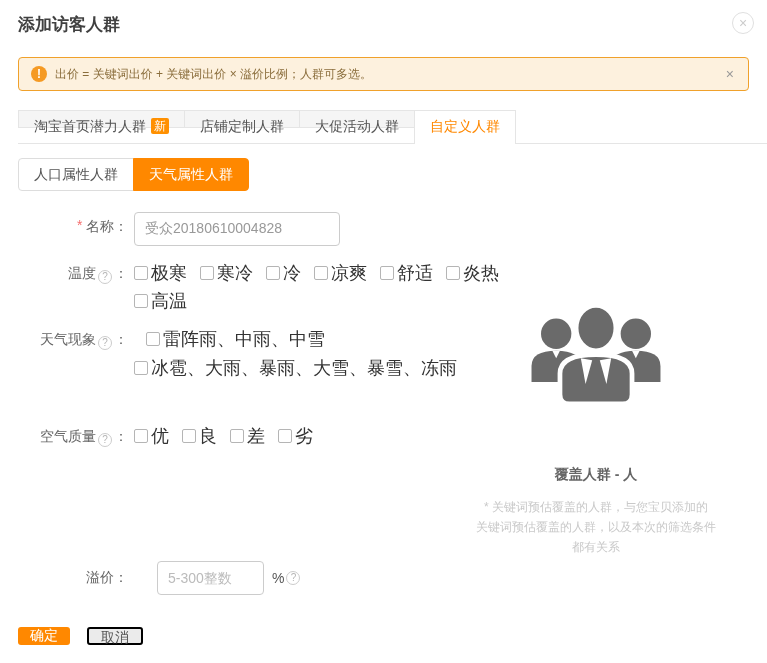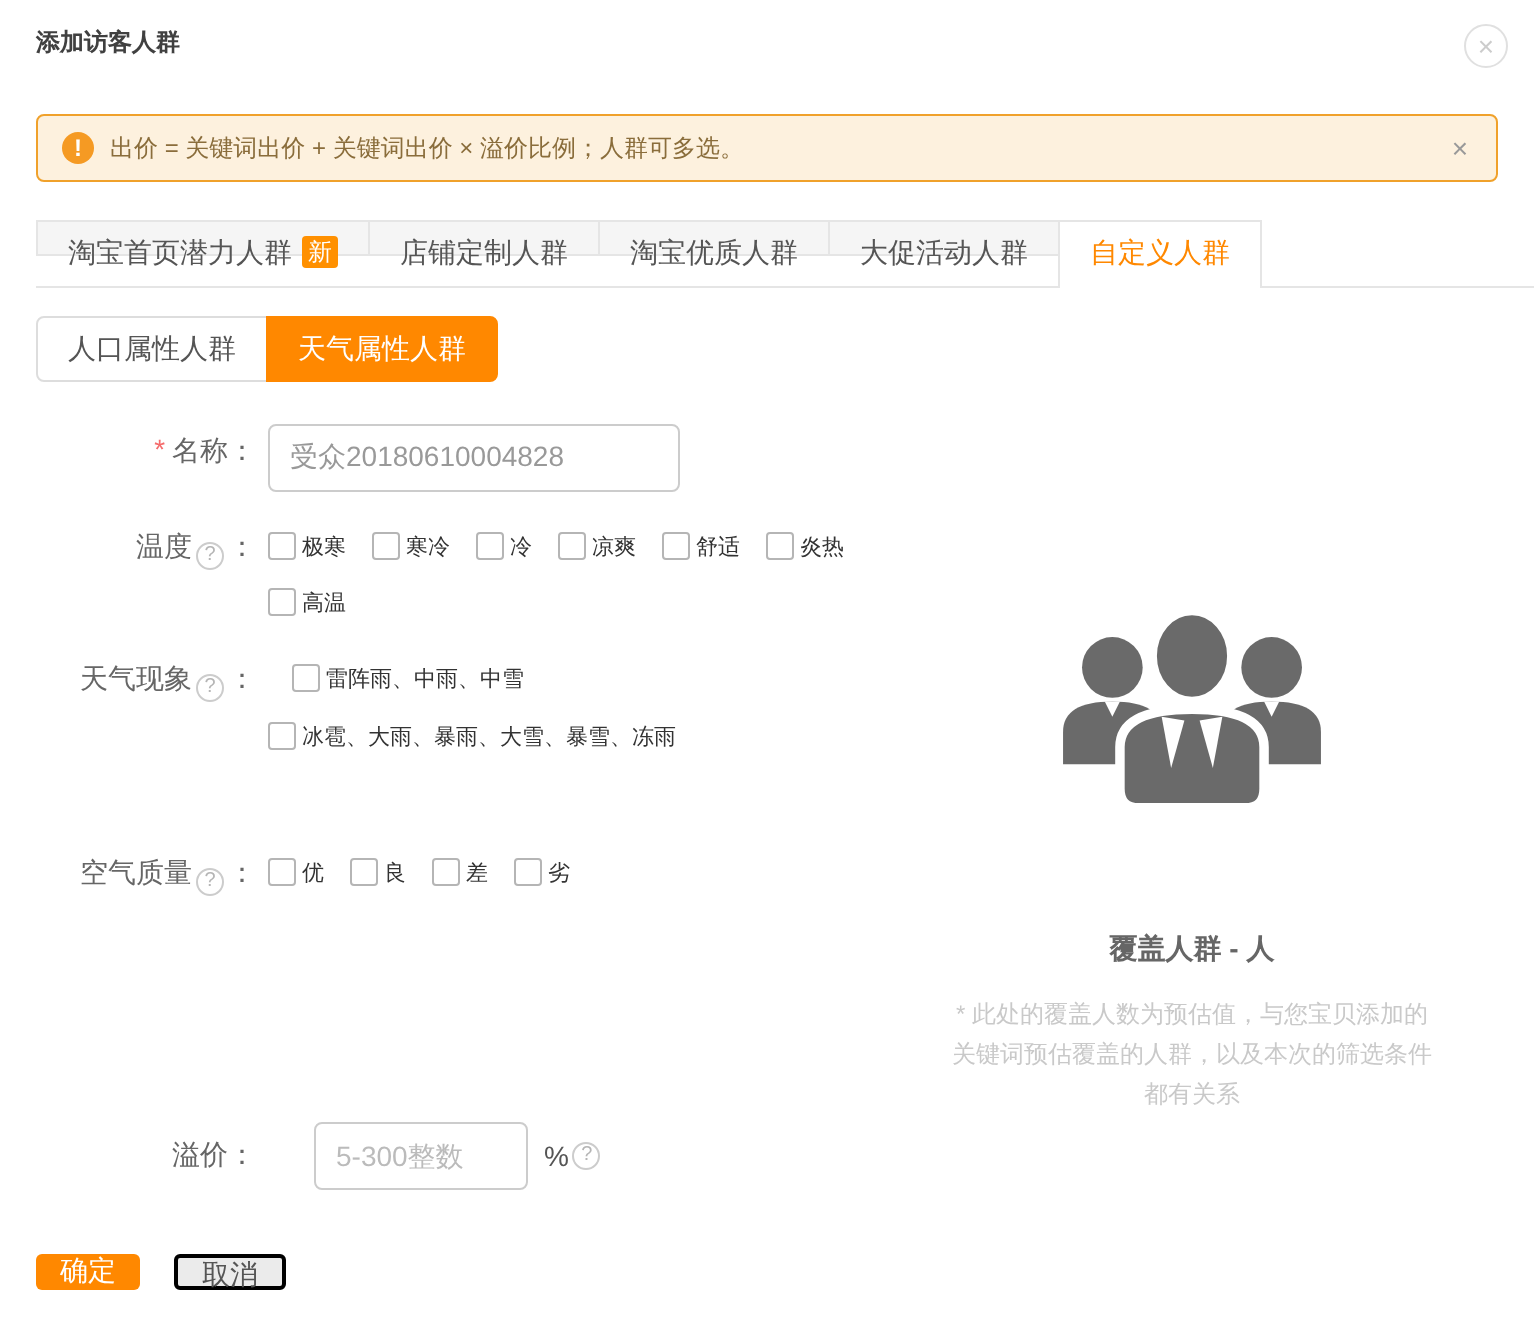--- a/index.html
+++ b/index.html
@@ -1,20 +1,20 @@
 <!DOCTYPE html>
 <html><head>
 <meta charset="utf-8">
 <style>
   * { margin:0; padding:0; box-sizing:border-box; }
   html,body { width:767px; height:663px; background:#fff;
     font-family:"Liberation Sans","DejaVu Sans",sans-serif; }
   .dialog { position:relative; width:767px; height:663px; overflow:hidden; background:#fff; }
 
-  .title { position:absolute; left:18px; top:13px; font-size:12px; font-weight:600; color:#404040; }
+  .title { position:absolute; left:18px; top:13px; font-size:17px; font-weight:600; color:#404040; }
   .dlg-close { position:absolute; right:13px; top:12px; width:22px; height:22px; border:1px solid #e0e0e0;
     border-radius:50%; color:#ccc; font-size:14px; line-height:20px; text-align:center; cursor:pointer; }
 
   .alert { position:absolute; left:18px; right:18px; top:57px; height:34px; border:1px solid #f0a12b;
     background:#fdf1de; border-radius:4px; display:flex; align-items:center; padding:0 12px; }
   .alert-icon { width:16px; height:16px; border-radius:50%; background:#f59a23; color:#fff; font-size:12px;
     font-weight:bold; text-align:center; line-height:16px; margin-right:8px; flex-shrink:0; }
   .alert-text { font-size:12px; color:#8a6d3b; flex:1; }
   .alert-close { color:#999; font-size:14px; cursor:pointer; padding:0 2px; }
 
@@ -43,21 +43,21 @@
 
   .txt-input { height:30px; border:1px solid #ccc; border-radius:4px; padding:16px 10px; font-size:14px;
     color:#999; outline:none; }
   .txt-input::placeholder { color:#bbb; }
   #name-input { width:206px; }
   #premium-input { width:107px;margin-left:23px; }
 
   .cbline { display:flex; flex-wrap:nowrap; margin-bottom:12px; height:16px; }
   .cb { display:inline-flex; align-items:center; margin-right:13px; cursor:pointer; }
   .box { width:14px; height:14px; border:1px solid #b5b5b5; border-radius:2px; background:#fff; flex-shrink:0; }
-  .cbl { font-size:11px; color:#333; margin-left:3px; white-space:nowrap; }
+  .cbl { font-size:18px; color:#333; margin-left:3px; white-space:nowrap; }
 
   .unit { font-size:14px; color:#555; margin-left:8px; line-height:30px; }
 
   .rpanel { position:absolute; left:450px; top:292px; width:292px; text-align:center; }
   .people-svg { display:block; margin:0 auto; }
   .cov-title { margin-top:46px; font-size:14px; color:#666; font-weight:bold; }
   .cov-note { margin-top:13px; font-size:12px; color:#c9c9c9; line-height:20px; }
 
   .footer { position:absolute; left:18px; top:627px; display:flex; }
   .btn { height:18px; padding:0 12px; font-size:14px; border-radius:3px; cursor:pointer; border:none;
@@ -76,21 +76,20 @@
   <div class="alert">
     <span class="alert-icon">!</span>
     <span class="alert-text">出价 = 关键词出价 + 关键词出价 × 溢价比例；人群可多选。</span>
     <span class="alert-close">×</span>
   </div>
 
   <div class="tab-line"></div>
   <div class="tabbar">
     <div class="tab"><span>淘宝首页潜力人群</span><span class="badge">新</span></div>
     <div class="tab"><span>店铺定制人群</span></div>
-    <div class="tab"><span>淘宝优质人群</span></div>
     <div class="tab"><span>大促活动人群</span></div>
     <div class="tab active"><span>自定义人群</span></div>
   </div>
 
   <div class="subtabs">
     <div class="subtab"><span>人口属性人群</span></div>
     <div class="subtab active"><span>天气属性人群</span></div>
   </div>
 
   <div class="frow" style="top:212px;">
@@ -199,21 +198,21 @@
         <path d="M96 95 V78 Q96 62 122 62 Q148 62 148 78 V95 Z"></path>
         <path d="M118 62 L122 70 L126 62 Z" fill="#ffffff"></path>
         <ellipse cx="80" cy="38" rx="21" ry="24" stroke="#ffffff" stroke-width="5"></ellipse>
         <path d="M42 108 Q42 118 52 118 H108 Q118 118 118 108 V86 Q118 66 80 66 Q42 66 42 86 Z" stroke="#ffffff" stroke-width="5"></path>
         <path d="M64 70 L76 72 L69 97 Z" fill="#ffffff"></path>
         <path d="M96 70 L84 72 L91 97 Z" fill="#ffffff"></path>
       </g>
     </svg>
     <div class="cov-title">覆盖人群 - 人</div>
     <div class="cov-note">
-      <div>* 此处的覆盖人数为预估值，与您宝贝添加的</div>
+      <div>* 关键词预估覆盖的人群，与您宝贝添加的</div>
       <div>关键词预估覆盖的人群，以及本次的筛选条件</div>
       <div>都有关系</div>
     </div>
   </div>
 
   <div class="footer">
     <button class="btn btn-primary">确定</button>
     <button class="btn btn-default">取消</button>
   </div>
 

